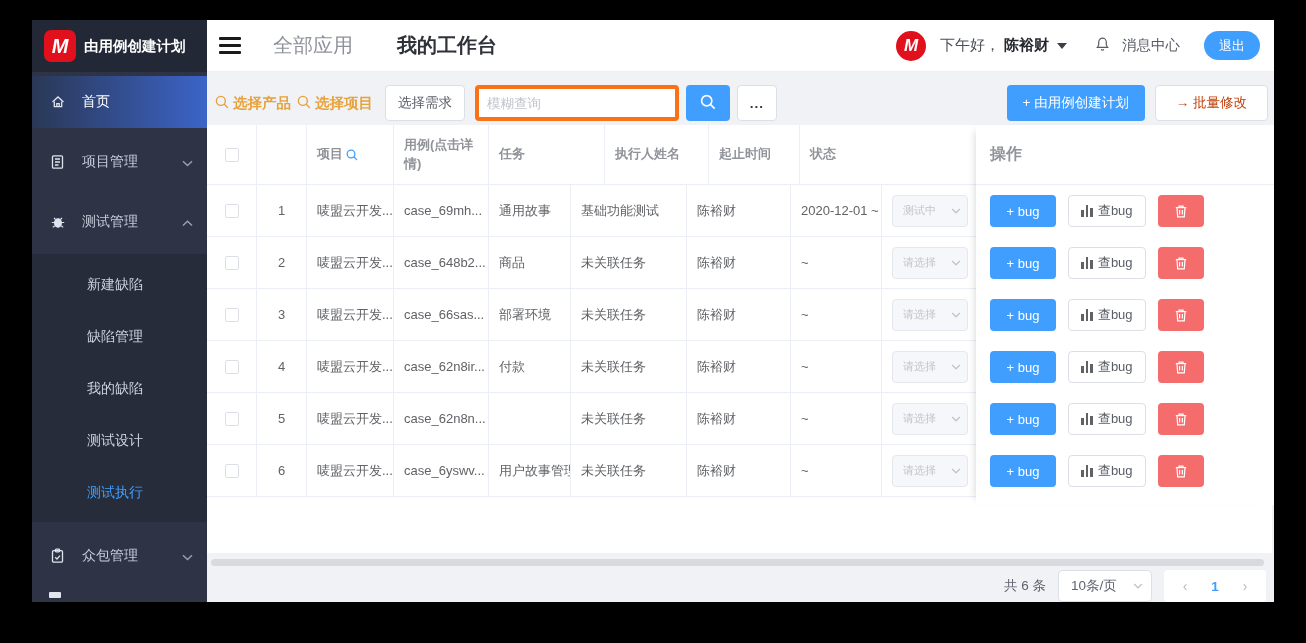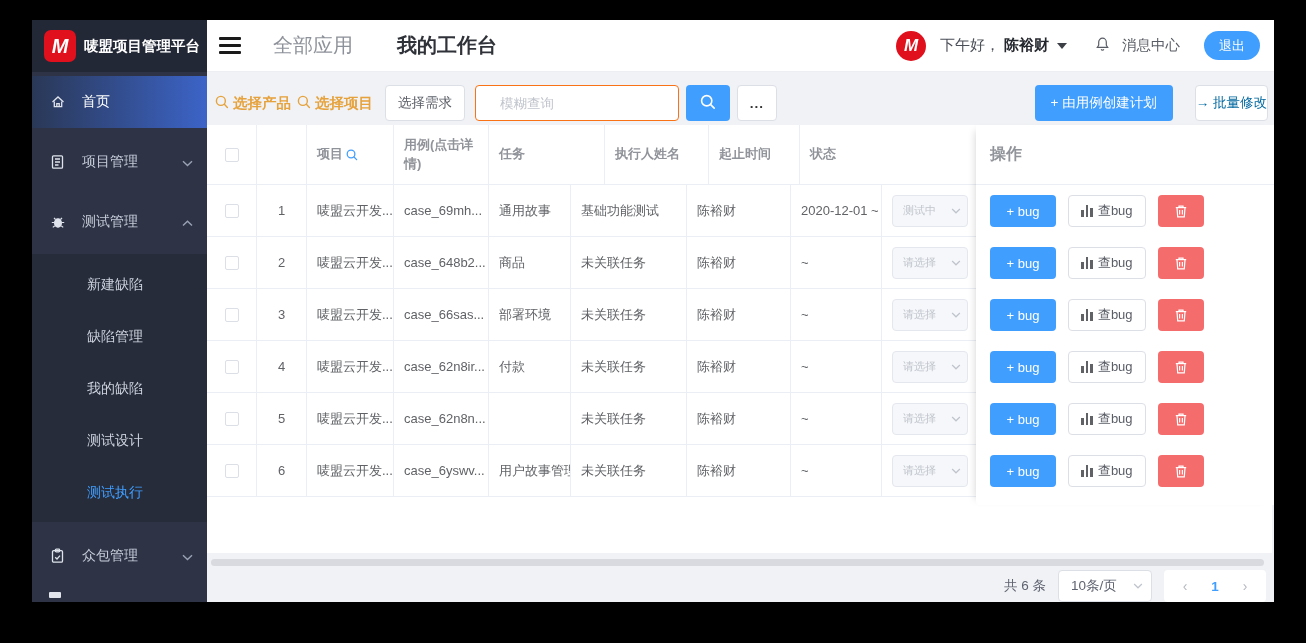--- a/index.html
+++ b/index.html
@@ -40,27 +40,27 @@
 
   
   .content { position:absolute; left:175px; top:52px; right:0; bottom:0; background:#f0f2f5; }
 
   
   .toolbar { position:absolute; left:0; top:13px; right:6px; height:36px; display:flex; align-items:center; }
   .tlink { color:#e6a23c; font-size:14.5px; font-weight:600; display:flex; align-items:center; gap:4px; cursor:pointer; margin-left:6px; }
   .tlink:first-child { margin-left:8px; }
   .btn { border:1px solid #dcdfe6; background:#fff; color:#5a5e66; border-radius:4px; height:36px; font-size:13.5px; cursor:pointer; display:inline-flex; align-items:center; justify-content:center; }
   .btn-selreq { width:80px; margin-left:12px; }
-  .search-input { margin-left:10px; width:204px; height:36px; border:1px solid #f97316; border-radius:4px; padding:0 24px; font-size:13.5px; color:#303133; background:#fff; }
+  .search-input { margin-left:10px; width:204px; height:36px; border:4px solid #f97316; border-radius:4px; padding:0 8px; font-size:13.5px; color:#303133; background:#fff; }
   .search-input::placeholder { color:#c0c4cc; }
   .btn-search { width:44px; margin-left:7px; background:#409eff; border:none; color:#fff; }
   .btn-more { width:40px; margin-left:7px; font-weight:700; letter-spacing:1px; color:#303133; }
-  .toolbar-right { margin-left:auto; display:flex; gap:22px; }
+  .toolbar-right { margin-left:auto; display:flex; gap:10px; }
   .btn-primary { background:#409eff; border:none; color:#fff; padding:0 16px; }
-  .btn-plain { padding:0 0; color:#0369a1; }
+  .btn-plain { padding:0 20px; color:#c2410c; }
 
   
   .card { position:absolute; left:0; top:53px; width:1065px; height:428px; background:#fff; }
   .thead, .trow { display:flex; align-items:stretch; }
   .thead { height:60px; border-bottom:1px solid #ebeef5; }
   .trow { height:52px; border-bottom:1px solid #ebeef5; }
   .cell { border-right:1px solid #ebeef5; display:flex; align-items:center; padding:0 10px; font-size:13px; color:#606266; white-space:nowrap; overflow:hidden; }
   .thead .cell { color:#909399; font-weight:600; white-space:normal; line-height:1.45; }
   .c-sel { width:50px; justify-content:center; }
   .c-idx { width:50px; justify-content:center; }
@@ -98,21 +98,21 @@
   .pgnum { width:30px; text-align:center; color:#409eff; font-weight:700; cursor:pointer; }
 </style>
 </head>
 <body>
 
 <div class="app">
 
   <div class="sidebar">
     <div class="logo-bar">
       <div class="logo-badge">M</div>
-      <div class="logo-title">唛盟项目管理平台</div>
+      <div class="logo-title">由用例创建计划</div>
     </div>
     <div class="menu">
       <div class="mitem active" style="margin-top:4px;">
         <span class="micon">
           <svg width="16" height="16" viewBox="0 0 16 16" fill="none" stroke="currentColor" stroke-width="1.3">
               <path d="M2.5 8 8 3l5.5 5"></path>
               <path d="M4.3 7.5v5.2h7.4V7.5"></path>
               <path d="M6.8 12.7v-3h2.4v3"></path>
             </svg>
         </span>

